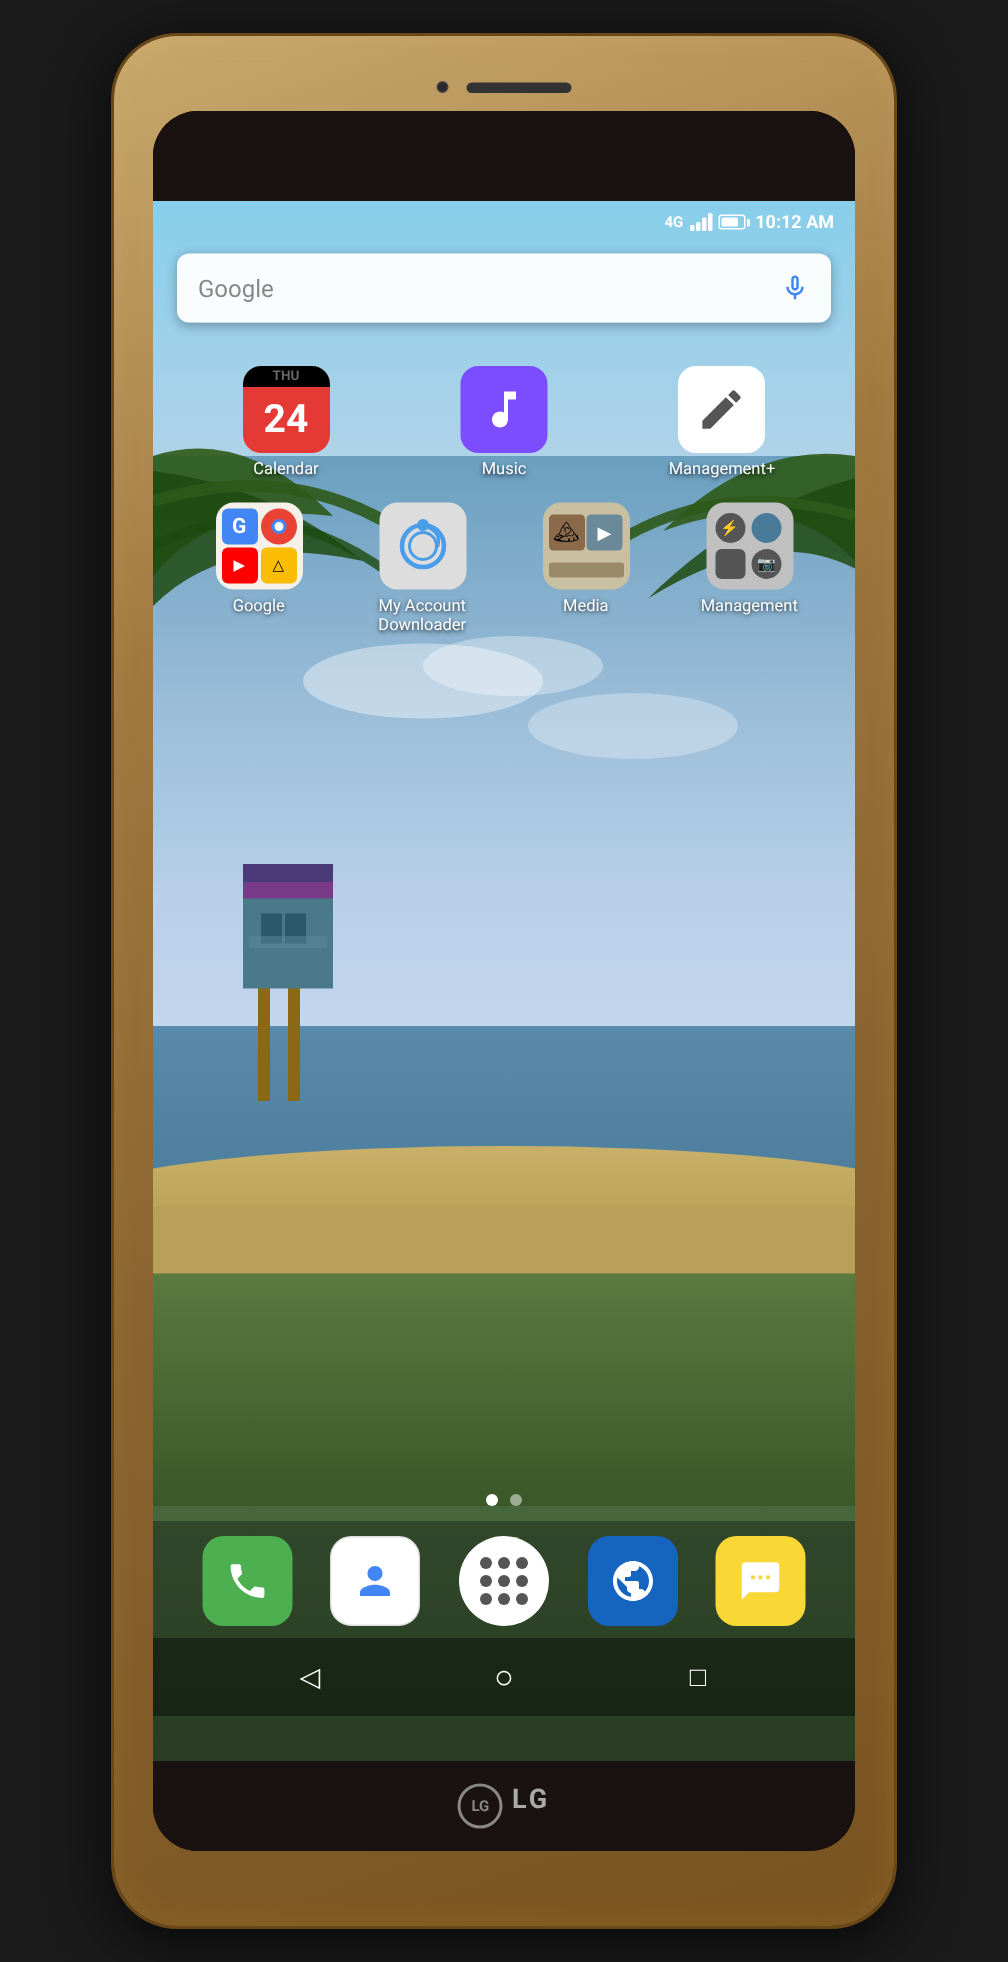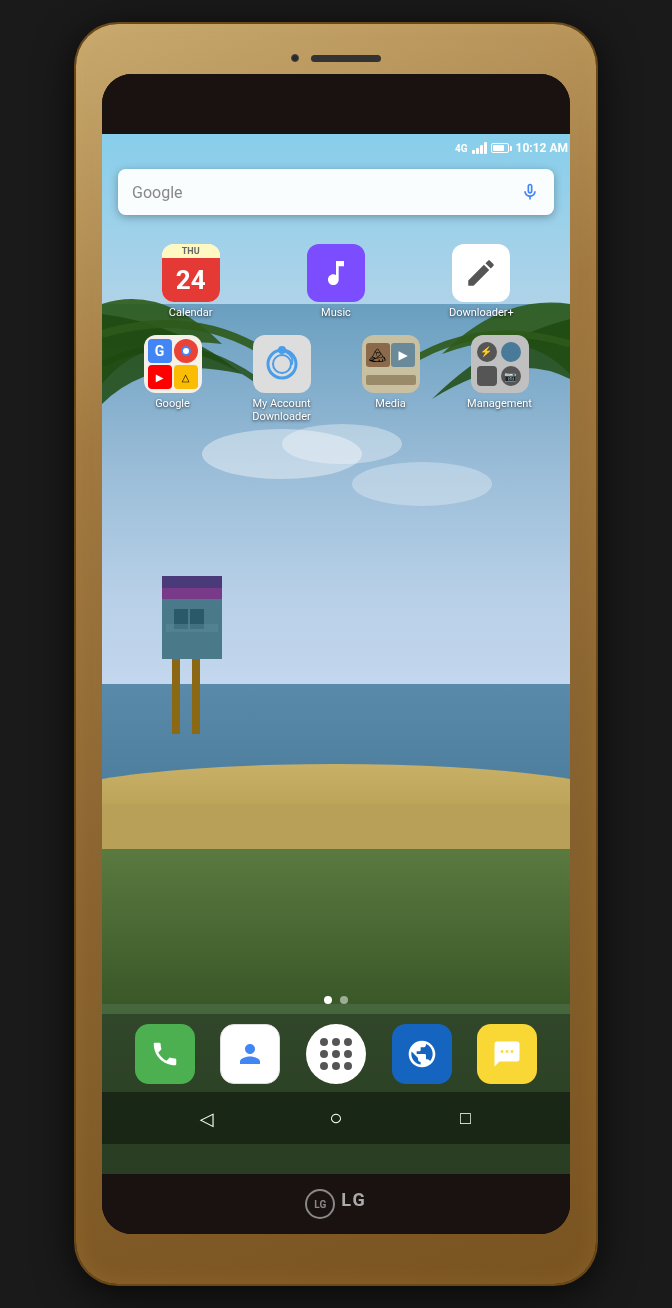--- a/index.html
+++ b/index.html
@@ -76,21 +76,21 @@
     
     .status-bar {
       position: absolute;
       top: 0;
       left: 0;
       right: 0;
       height: 28px;
       display: flex;
       align-items: center;
       justify-content: flex-end;
-      padding: 0 2px;
+      padding: 0 14px;
       z-index: 10;
     }
     .status-icons {
       display: flex;
       align-items: center;
       gap: 4px;
       color: white;
       font-size: 11px;
       font-weight: bold;
     }
@@ -206,21 +206,21 @@
       line-height: 1.2;
     }
 
     
     .icon-calendar {
       background: white;
       flex-direction: column;
     }
     .cal-header {
       width: 100%;
-      background: #fef9c3;
+      background: #000000;
       text-align: center;
       font-size: 9px;
       color: #666;
       padding: 2px 0;
       font-weight: bold;
     }
     .cal-date {
       width: 100%;
       background: #e53935;
       flex: 1;
@@ -494,21 +494,21 @@
             </div>
             <span class="app-label">Music</span>
           </div>
 
           <div class="app-item">
             <div class="app-icon icon-quickmemo">
               <svg width="34" height="34" viewBox="0 0 24 24" fill="#555">
                 <path d="M3 17.25V21h3.75L17.81 9.94l-3.75-3.75L3 17.25zM20.71 7.04c.39-.39.39-1.02 0-1.41l-2.34-2.34c-.39-.39-1.02-.39-1.41 0l-1.83 1.83 3.75 3.75 1.83-1.83z"></path>
               </svg>
             </div>
-            <span class="app-label">Downloader+</span>
+            <span class="app-label">Management+</span>
           </div>
 
 
 
         </div>
 
         <div class="app-row" style="margin-top: 8px;">
 
           <div class="app-item">
             <div class="app-icon" style="background:#f5f0e8; padding:4px; display:grid; grid-template-columns:1fr 1fr; gap:2px;">

